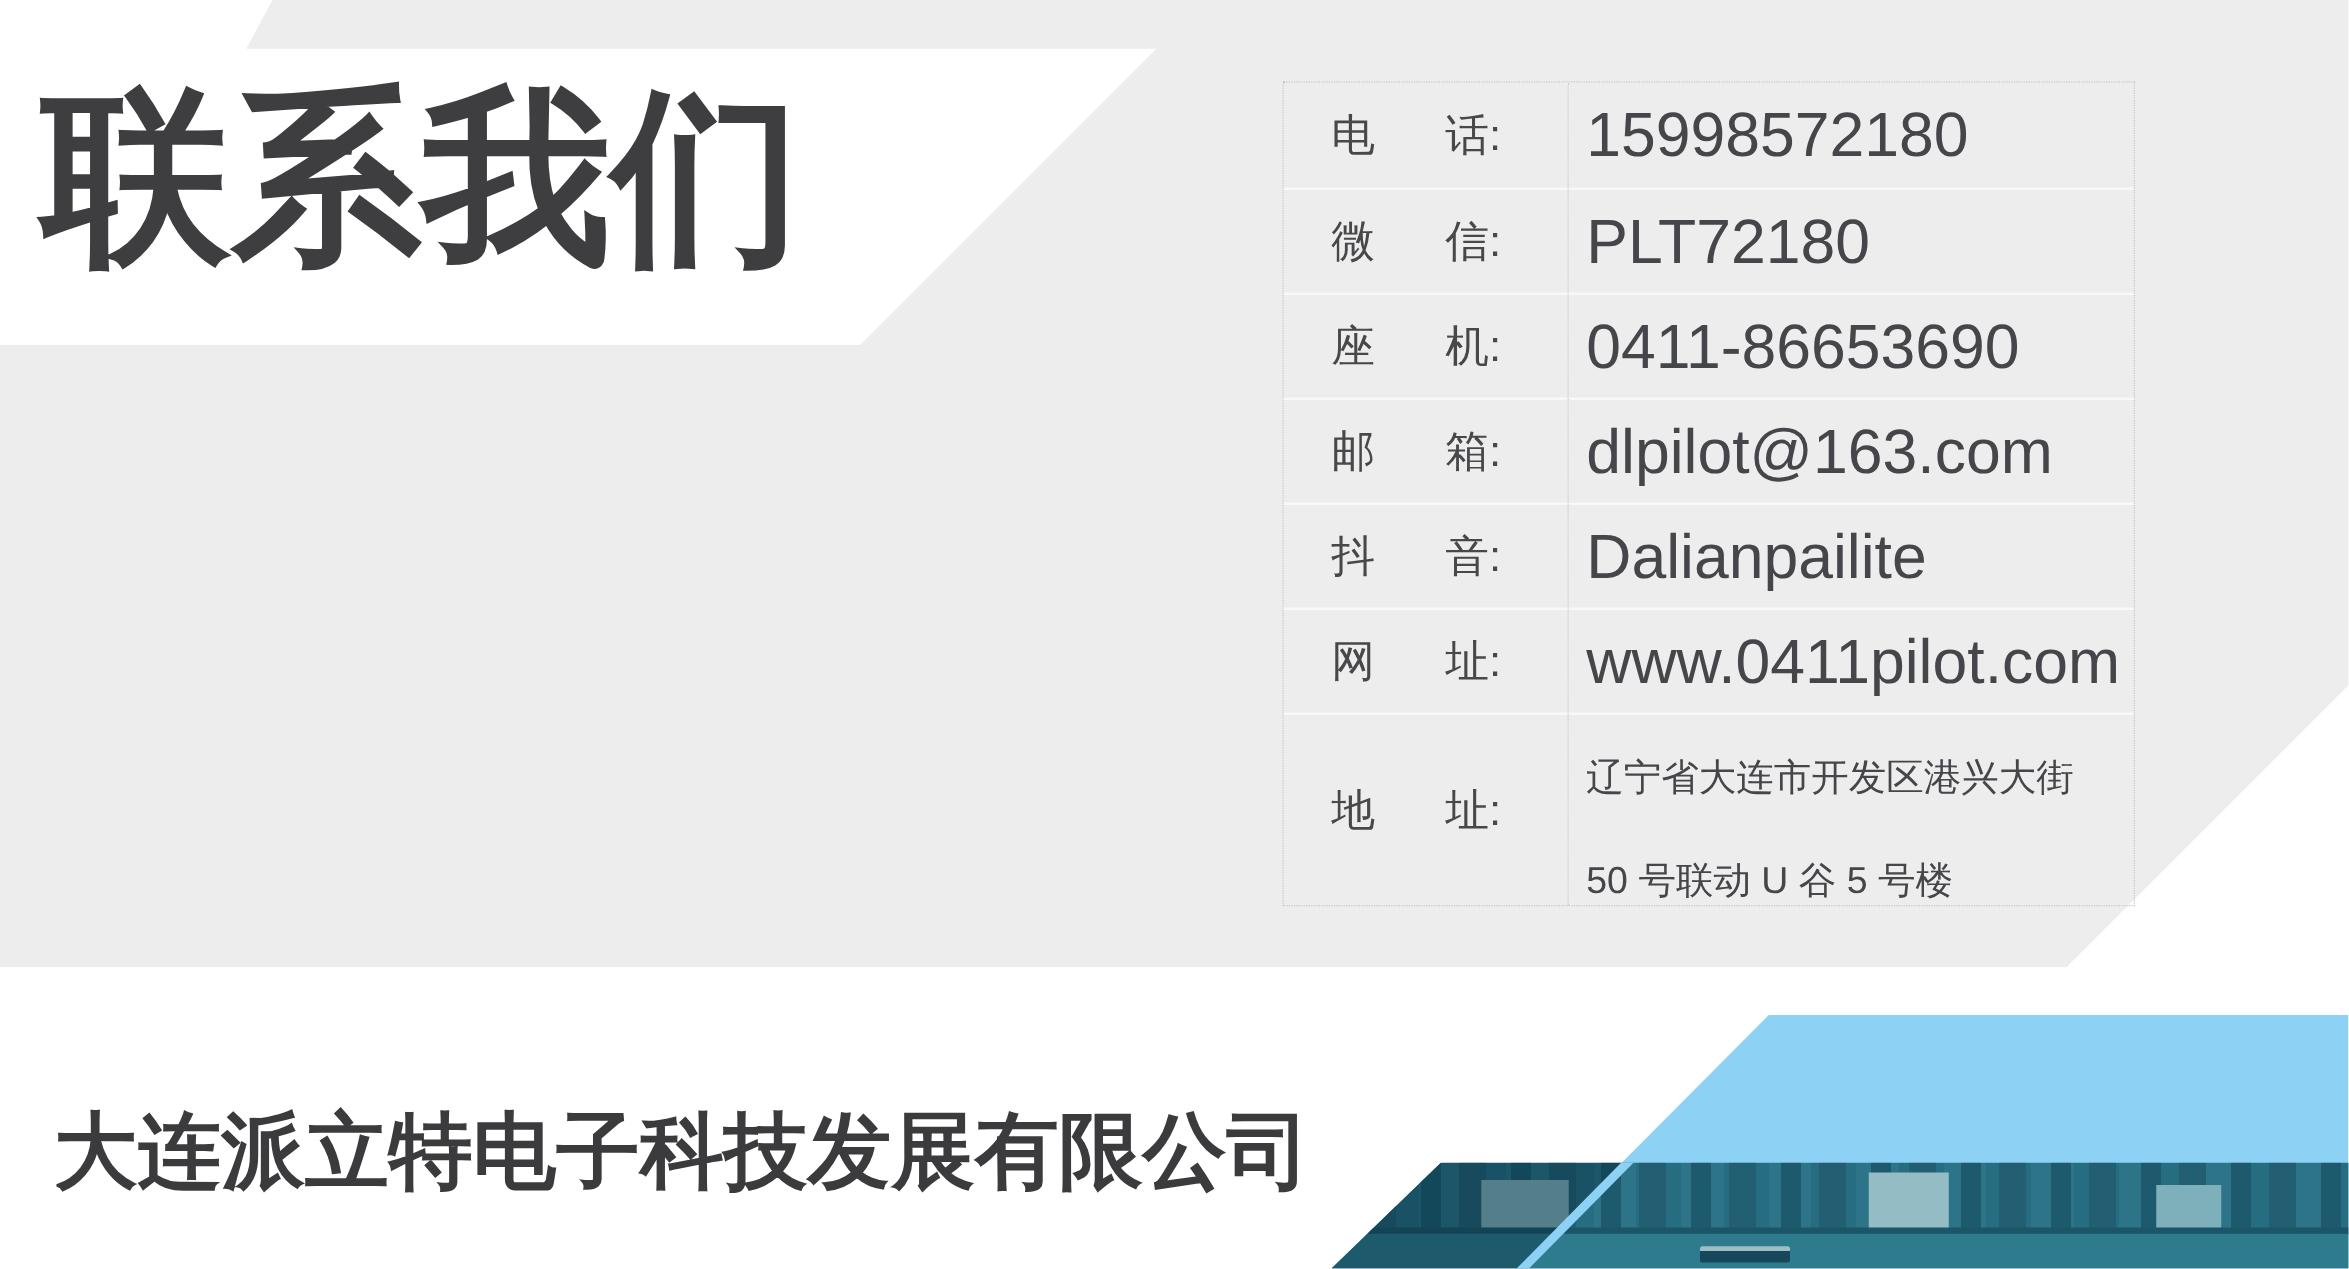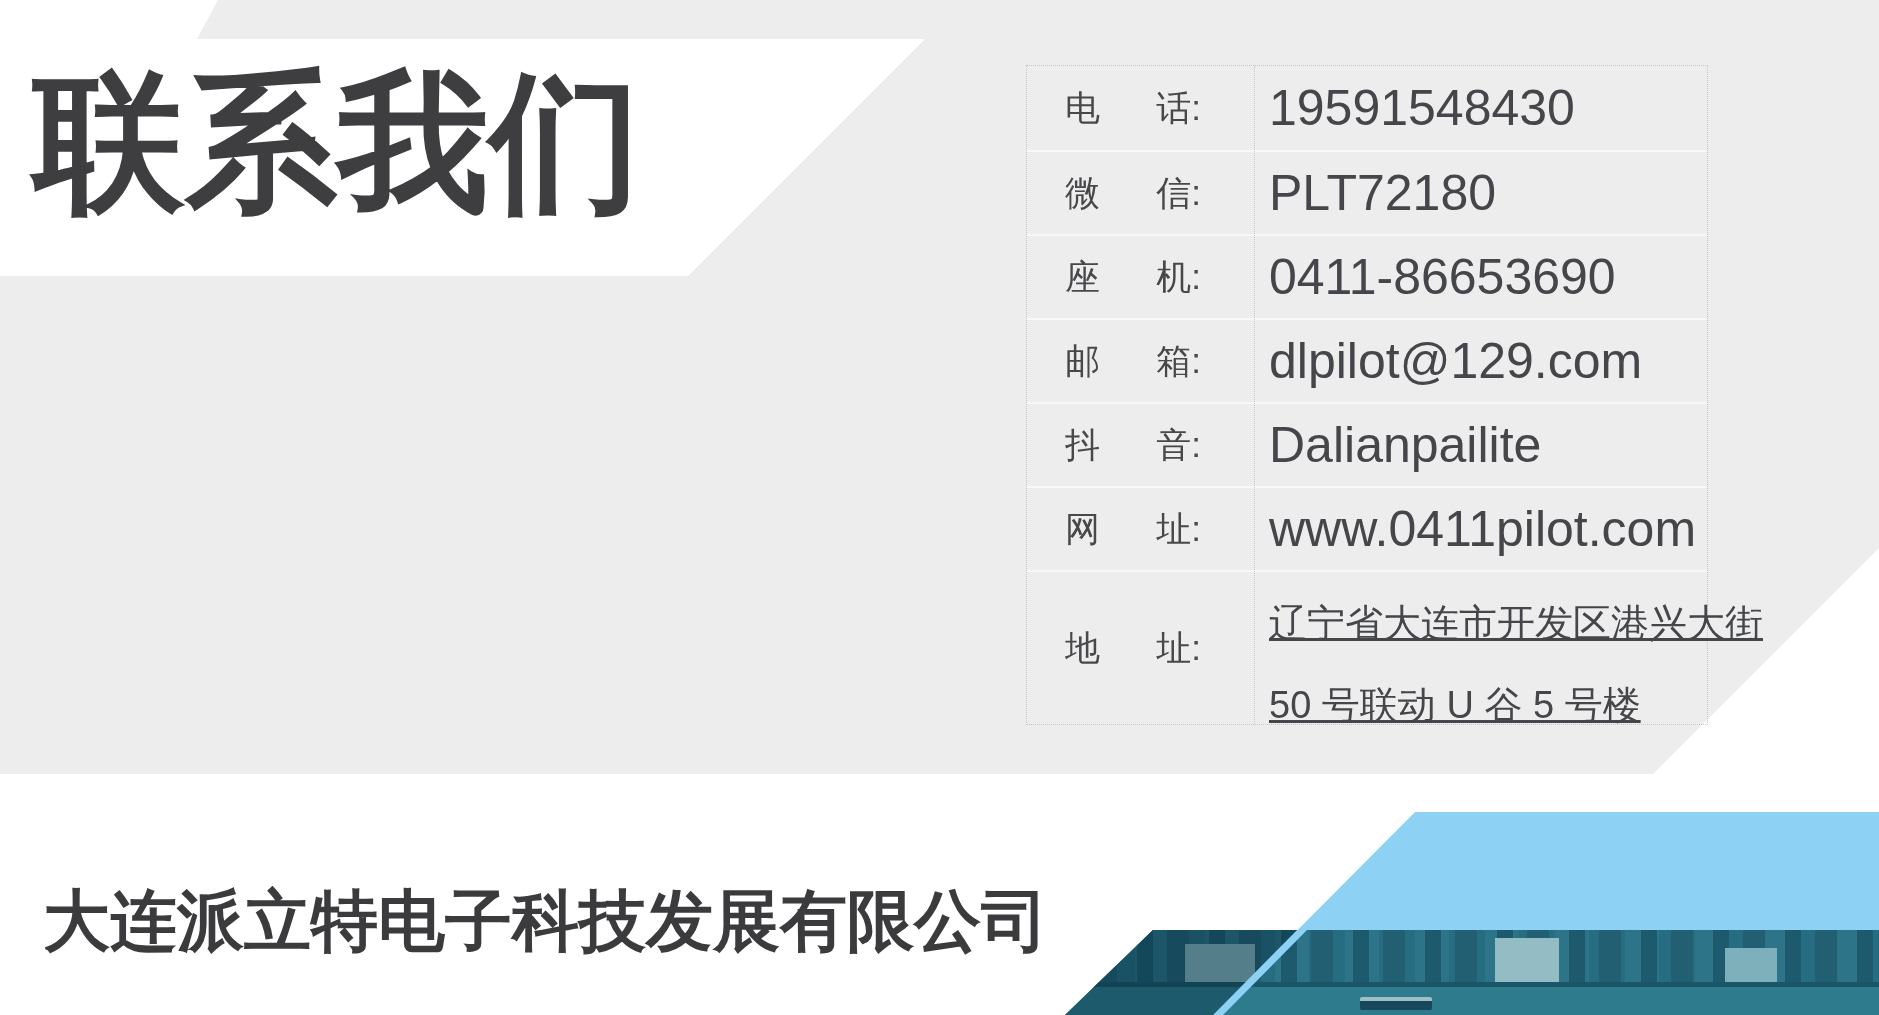--- a/index.html
+++ b/index.html
@@ -45,23 +45,22 @@
     width:227px; flex:0 0 227px;
     padding:0 53px 0 38px;
     display:flex; justify-content:space-between; align-items:center;
     font-size:35px; color:#48484B;
   }
   .c-value {
     flex:1; padding-left:15px;
     font-size:50px; color:#45464A; white-space:nowrap;
   }
   .c-value-address {
-    font-size:38px; line-height:82px; position:relative; top:16px;
+    font-size:30px; line-height:82px; position:relative; top:16px;
     white-space:nowrap;
-    text-decoration:underline;
   }
 
   
   .company-name {
     position:absolute; left:43px; top:876px;
     font-size:67px; font-weight:800; color:#3B3B3E; white-space:nowrap;
   }
 
   
   .blue-para {
@@ -129,21 +128,21 @@
   <div class="page-title">联系我们</div>
 
   <div class="contact-table">
     <div class="col-divider"></div>
 
     <div class="c-row">
       <div class="c-label">
         <span>电</span>
         <span>话:</span>
       </div>
-      <div class="c-value">19591548430</div>
+      <div class="c-value">15998572180</div>
     </div>
 
     <div class="c-row">
       <div class="c-label">
         <span>微</span>
         <span>信:</span>
       </div>
       <div class="c-value">PLT72180</div>
     </div>
 
@@ -153,21 +152,21 @@
         <span>机:</span>
       </div>
       <div class="c-value">0411-86653690</div>
     </div>
 
     <div class="c-row">
       <div class="c-label">
         <span>邮</span>
         <span>箱:</span>
       </div>
-      <div class="c-value">dlpilot@129.com</div>
+      <div class="c-value">dlpilot@163.com</div>
     </div>
 
     <div class="c-row">
       <div class="c-label">
         <span>抖</span>
         <span>音:</span>
       </div>
       <div class="c-value">Dalianpailite</div>
     </div>
 

